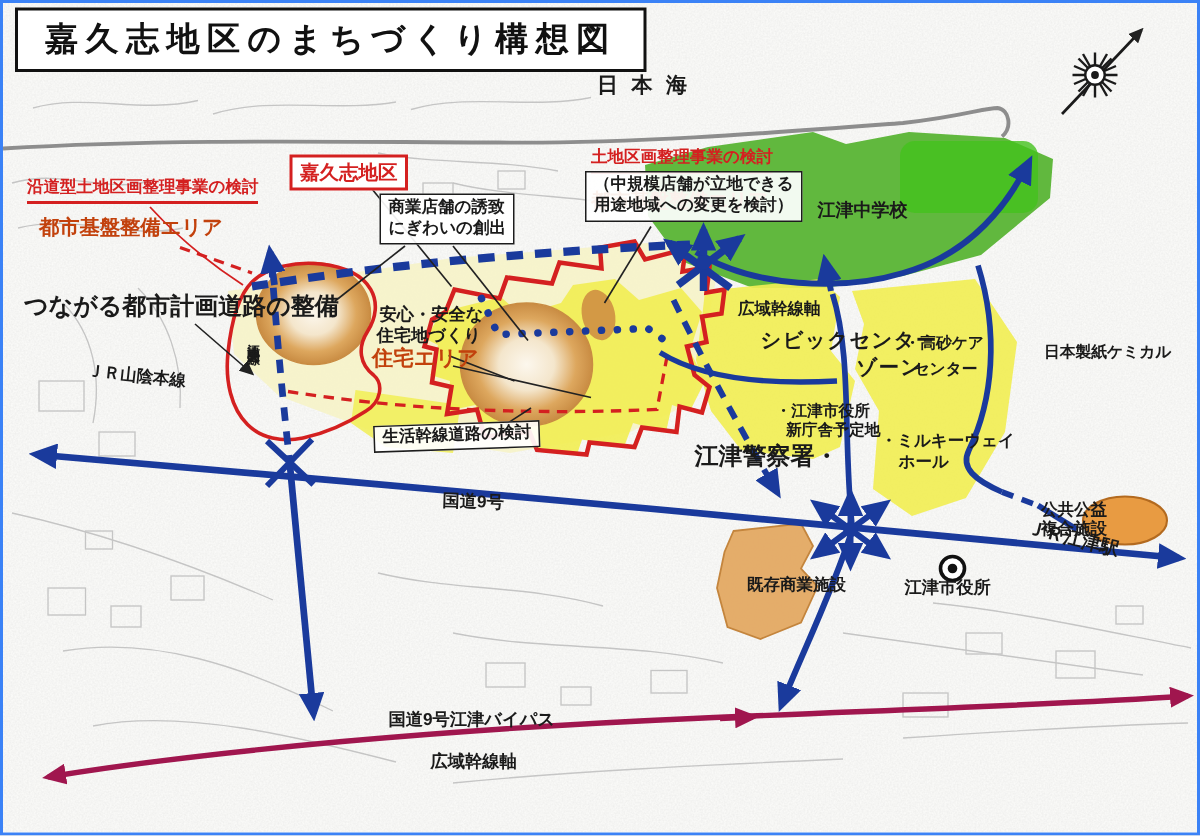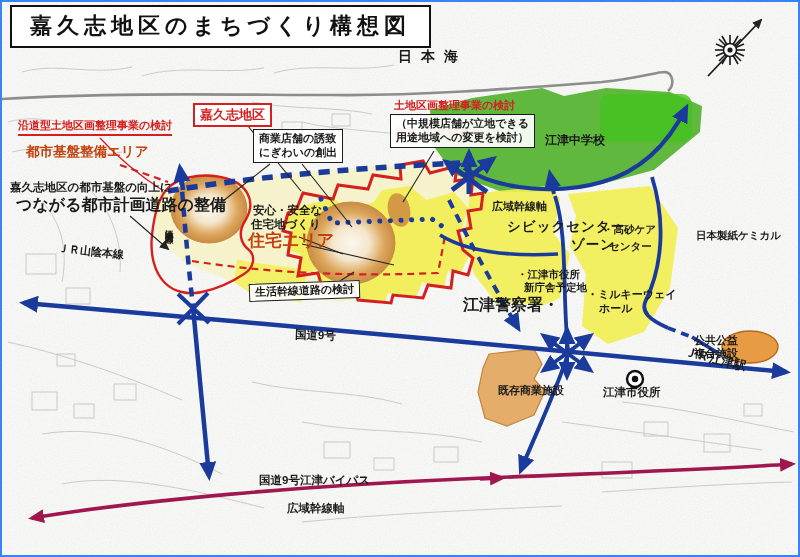--- a/index.html
+++ b/index.html
@@ -183,28 +183,27 @@
 
 <div class="lbl orange" style="left:392px;top:80px;font-size:13px;">都市基盤整備エリア</div>
 <div class="lbl red runder" style="left:392px;top:97px;font-size:11px;">土地区画整理事業の検討</div>
 <div class="lbl boxed" style="left:388px;top:112px;font-size:11px;">
   <div>（中規模店舗が立地できる</div>
   <div>用途地域への変更を検討）</div>
 </div>
 
 <div class="lbl" style="left:543px;top:131px;font-size:12px;">江津中学校</div>
 
-<div class="lbl" style="left:8px;top:178px;font-size:11.5px;">嘉久志地区の都市基盤の向上に</div>
 <div class="lbl" style="left:14px;top:193px;font-size:16px;">つながる都市計画道路の整備</div>
 
 <div class="lbl" style="left:56px;top:243px;font-size:11px;transform:rotate(6deg);">ＪＲ山陰本線</div>
 
 <div class="lbl vert" style="left:162px;top:220px;font-size:8.5px;">江津中央公園線</div>
 
-<div class="lbl orange" style="left:246px;top:184px;font-size:17px;">住宅エリア</div>
+<div class="lbl orange" style="left:246px;top:184px;font-size:14px;">住宅エリア</div>
 <div class="lbl" style="left:251px;top:201px;font-size:11.5px;">安心・安全な</div>
 <div class="lbl" style="left:249px;top:215px;font-size:11.5px;">住宅地づくり</div>
 
 <div class="lbl" style="left:490px;top:198px;font-size:11px;">広域幹線軸</div>
 
 <div class="lbl" style="left:505px;top:217px;font-size:13.5px;letter-spacing:1px;">シビックセンター</div>
 <div class="lbl" style="left:601px;top:221px;font-size:10.5px;">・高砂ケア</div>
 <div class="lbl" style="left:569px;top:235px;font-size:13.5px;letter-spacing:1px;text-align:right;">ゾーン</div>
 <div class="lbl" style="left:607px;top:238px;font-size:10.5px;text-align:right;">センター</div>
 

